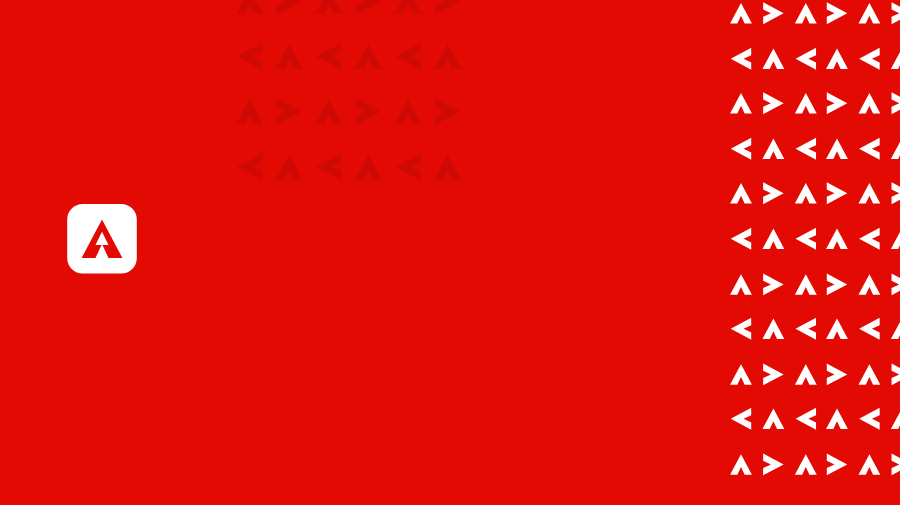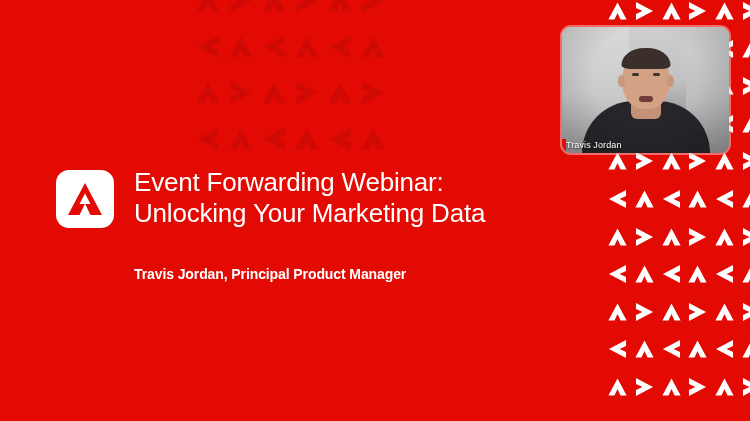--- a/index.html
+++ b/index.html
@@ -354,28 +354,23 @@
   <div id="content">
     <div id="logo-title-row">
 
       <div id="adobe-logo">
         <svg viewBox="0 0 100 94" aria-hidden="true">
           <path d="M50 0 L100 94 L66 94 L50 60 L34 94 L0 94 Z" fill="#E30A04"></path>
           <path d="M50 30 L66 62 L34 62 Z" fill="#FFFFFF"></path>
         </svg>
       </div>
 
-      <div id="title-block">
-        <div class="title-line">Event Forwarding Webinar:</div>
-        <div class="title-line">Unlocking Your Marketing Data</div>
-      </div>
 
     </div>
 
-    <div id="presenter">Travis Jordan, Principal Product Manager</div>
   </div>
 
   <div id="icon-pattern">
       <div class="pat-cell" style="left: 30px; top: 2px; transform: rotate(0deg);">
         <svg viewBox="0 0 100 94" aria-hidden="true">
           <path d="M50 2 L98 92 L66 92 L50 58 L34 92 L2 92 Z" fill="#FFFFFF"></path>
         </svg>
       </div>
       <div class="pat-cell" style="left: 56.8px; top: 2px; transform: rotate(90deg);">
         <svg viewBox="0 0 100 94" aria-hidden="true">
@@ -697,32 +692,14 @@
           <path d="M50 2 L98 92 L66 92 L50 58 L34 92 L2 92 Z" fill="#FFFFFF"></path>
         </svg>
       </div>
       <div class="pat-cell" style="left: 164px; top: 378px; transform: rotate(90deg);">
         <svg viewBox="0 0 100 94" aria-hidden="true">
           <path d="M50 2 L98 92 L66 92 L50 58 L34 92 L2 92 Z" fill="#FFFFFF"></path>
         </svg>
       </div>
     </div>
 
-  <div id="video-tile">
-    <div id="video-bg">
-      <div id="wall-panel"></div>
-      <div id="wall-panel2"></div>
-    </div>
-    <div id="torso"></div>
-    <div id="neck"></div>
-    <div id="head"></div>
-    <div id="hair"></div>
-    <div id="ear-l"></div>
-    <div id="ear-r"></div>
-    <div class="eye" id="eye-l"></div>
-    <div class="eye" id="eye-r"></div>
-    <div id="mouth"></div>
-    <div id="video-vignette"></div>
-    <div id="name-accent"></div>
-    <div id="name-label">Travis Jordan</div>
-  </div>
 
 </div>
 
 </body></html>

